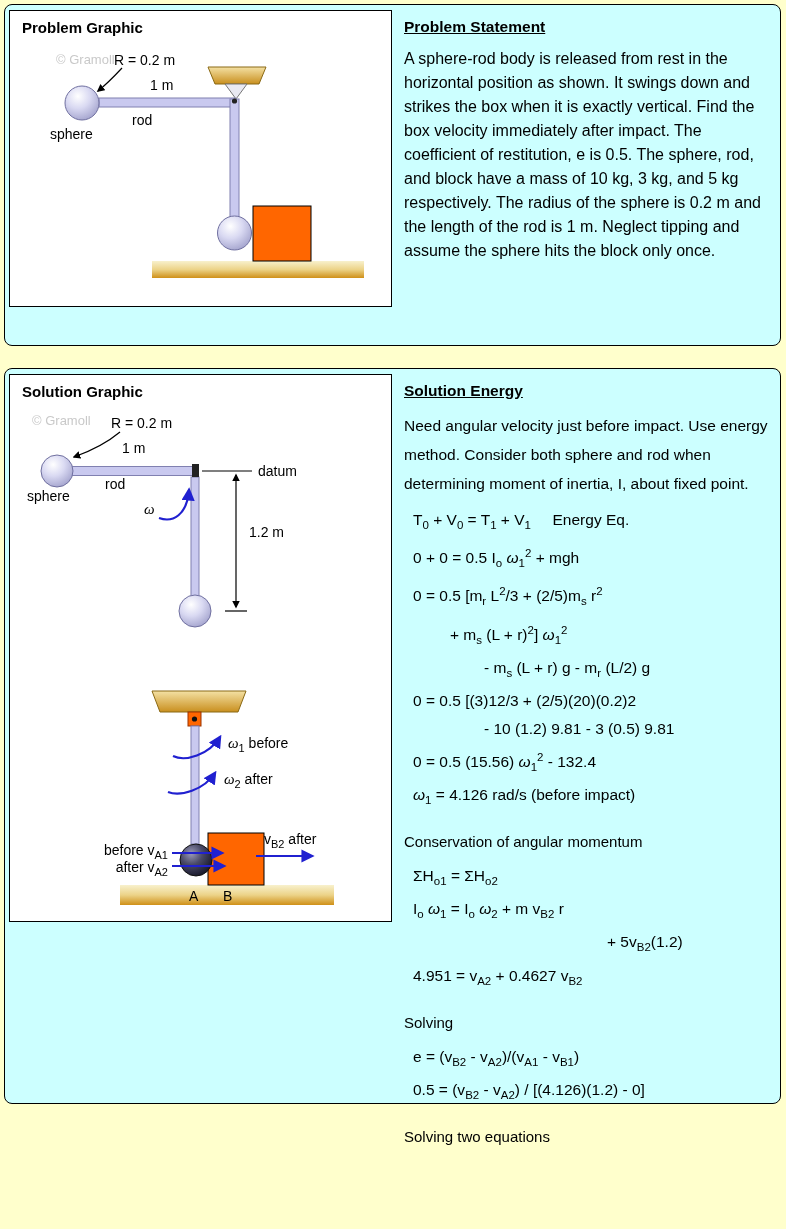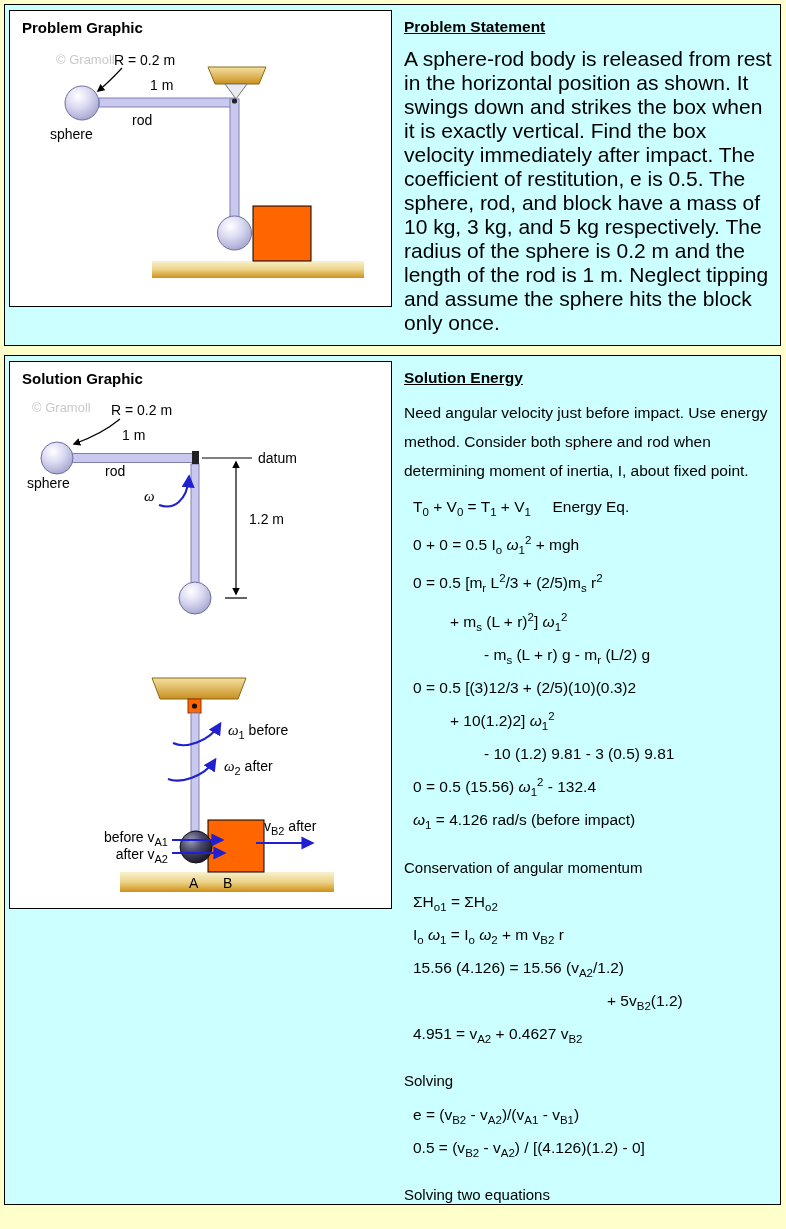--- a/index.html
+++ b/index.html
@@ -6,35 +6,35 @@
   html,body { width:786px; height:1229px; }
   body {
     background:#ffffcc;
     font-family:"Liberation Sans","DejaVu Sans",sans-serif;
     color:#000;
     position:relative;
     overflow:hidden;
   }
   .panel {
     position:absolute; left:4px; width:777px;
-    background:#ccffff; border:1px solid #000; border-radius:0;
+    background:#ccffff; border:1px solid #000; border-radius:8px;
   }
   #problem-panel { top:4px; height:342px; }
-  #solution-panel { top:355px; height:850px; }
+  #solution-panel { top:368px; height:736px; }
   .graphic-box {
     position:absolute; left:4px; top:5px; width:383px;
     background:#fff; border:1px solid #000;
   }
   #problem-panel .graphic-box { height:297px; }
   #solution-panel .graphic-box { height:548px; }
   .graphic-title { position:absolute; left:12px; top:8px; font-size:15px; font-weight:bold; z-index:2; }
   .graphic-box svg { position:absolute; left:0; top:0; }
   .text-col { position:absolute; left:399px; top:12px; width:368px; }
   .section-title { font-size:15.5px; font-weight:bold; text-decoration:underline; line-height:20px; margin-bottom:10px; }
-  .statement { font-size:21px; line-height:24px;margin-top:10px; }
+  .statement { font-size:16px; line-height:24px;margin-top:10px; }
   .intro { font-size:15.5px; line-height:29px; margin-bottom:8px; }
   .eq { font-size:15.5px; line-height:28px; white-space:nowrap; }
   .eq sub, .eq sup { font-size:11.5px; }
   .ind1 { padding-left:9px; }
   .ind2 { padding-left:46px; }
   .ind3 { padding-left:80px; }
   .ind4 { padding-left:203px; }
   .subhead { font-size:15px; line-height:20px; margin:18px 0 10px; }
   svg text { font-family:"Liberation Sans","DejaVu Sans",sans-serif; font-size:14px; fill:#000; }
   svg .watermark { fill:#c9c9c9; font-size:13px; }
@@ -184,30 +184,28 @@
 
   <div class="text-col">
     <h2 class="section-title">Solution Energy</h2>
     <p class="intro">Need angular velocity just before impact. Use energy method.  Consider both sphere and rod when determining moment of inertia, I, about fixed point.</p>
 
     <div class="eq ind1">T<sub>0</sub> + V<sub>0</sub> = T<sub>1</sub> + V<sub>1</sub> &nbsp;&nbsp;&nbsp;&nbsp;Energy Eq.</div>
     <div class="eq ind1">0 + 0 = 0.5 I<sub>o</sub> <i>ω</i><sub>1</sub><sup>2</sup> + mgh</div>
     <div class="eq ind1">0 = 0.5 [m<sub>r</sub> L<sup>2</sup>/3 + (2/5)m<sub>s</sub> r<sup>2</sup></div>
     <div class="eq ind2">+ m<sub>s</sub> (L + r)<sup>2</sup>] <i>ω</i><sub>1</sub><sup>2</sup></div>
     <div class="eq ind3">- m<sub>s</sub> (L + r) g - m<sub>r</sub> (L/2) g</div>
-    <div class="eq ind1">0 = 0.5 [(3)12/3 + (2/5)(10)(0.3)2</div>
-    <div class="eq ind2">+ 10(1.2)2] <i>ω</i><sub>1</sub><sup>2</sup></div>
+    <div class="eq ind1">0 = 0.5 [(3)12/3 + (2/5)(20)(0.2)2</div>
     <div class="eq ind3">- 10 (1.2) 9.81 - 3 (0.5) 9.81</div>
     <div class="eq ind1">0 = 0.5 (15.56) <i>ω</i><sub>1</sub><sup>2</sup> - 132.4</div>
     <div class="eq ind1"><i>ω</i><sub>1</sub> = 4.126 rad/s (before impact)</div>
 
     <div class="subhead">Conservation of angular momentum</div>
     <div class="eq ind1">ΣH<sub>o1</sub> = ΣH<sub>o2</sub></div>
     <div class="eq ind1">I<sub>o</sub> <i>ω</i><sub>1</sub> = I<sub>o</sub> <i>ω</i><sub>2</sub> + m v<sub>B2</sub> r</div>
-    <div class="eq ind1">15.56 (4.126) = 15.56 (v<sub>A2</sub>/1.2)</div>
     <div class="eq ind4">+ 5v<sub>B2</sub>(1.2)</div>
     <div class="eq ind1">4.951 = v<sub>A2</sub> + 0.4627 v<sub>B2</sub></div>
 
     <div class="subhead">Solving</div>
     <div class="eq ind1">e = (v<sub>B2</sub> - v<sub>A2</sub>)/(v<sub>A1</sub> - v<sub>B1</sub>)</div>
     <div class="eq ind1">0.5 = (v<sub>B2</sub> - v<sub>A2</sub>) / [(4.126)(1.2) - 0]</div>
 
     <div class="subhead">Solving two equations</div>
 
   </div>

